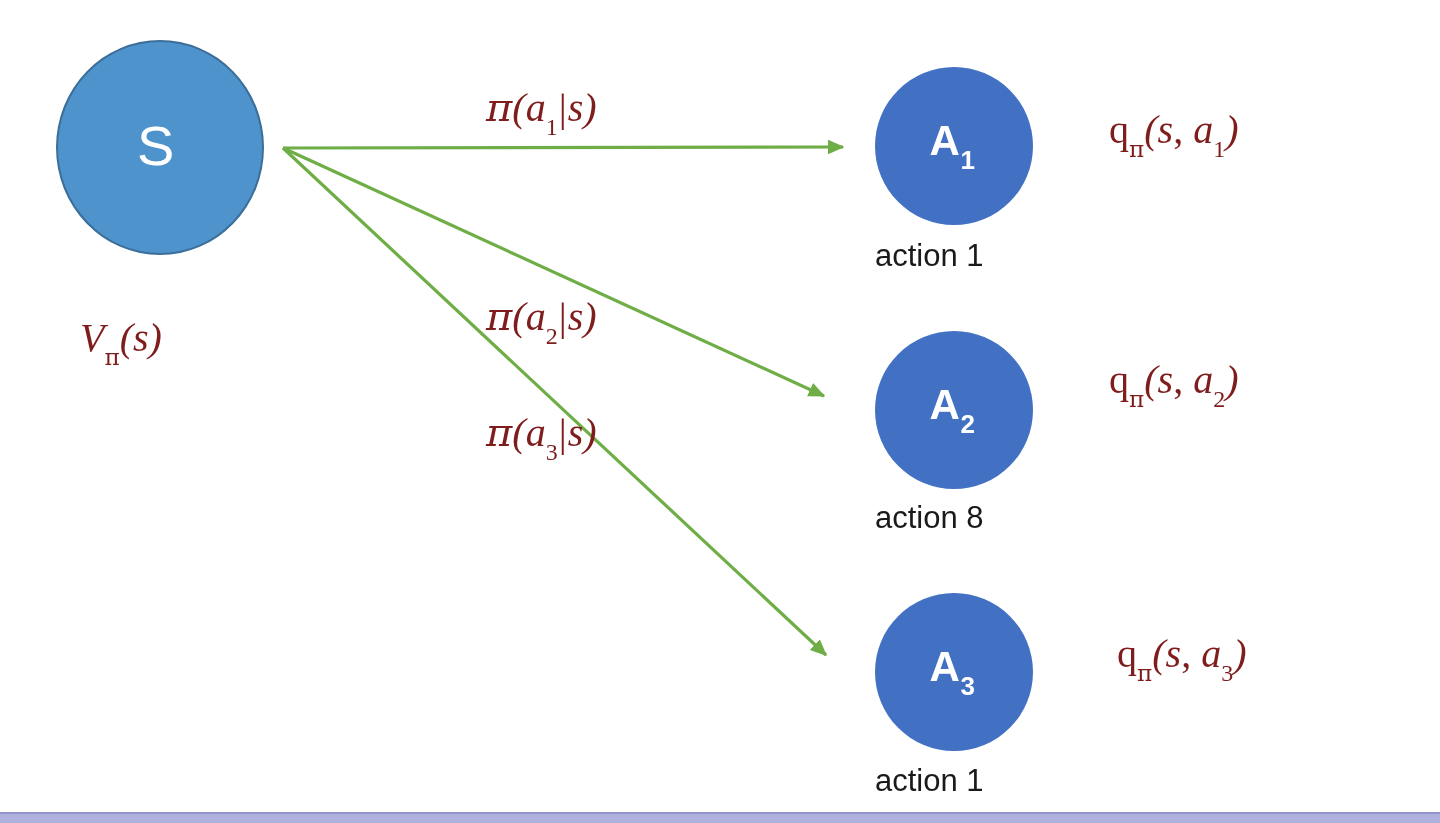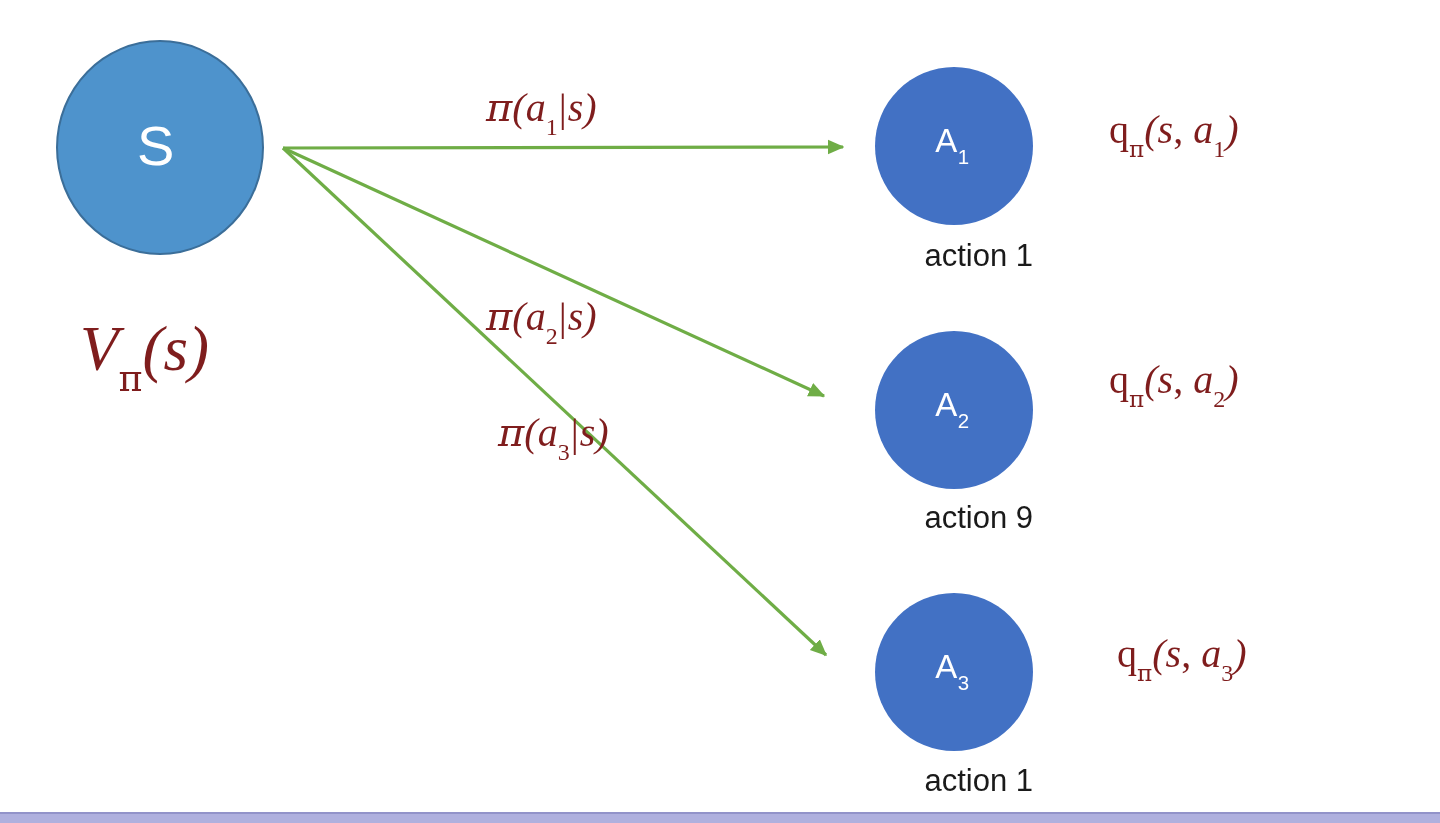--- a/index.html
+++ b/index.html
@@ -54,34 +54,34 @@
     transform: translate(-4px, -2px);
   }
 
   .node-a {
     width: 158px;
     height: 158px;
     background: #4271C4;
     left: 875px;
   }
   .node-a .node-label {
-    font-size: 33px;
-    font-weight: 400;
+    font-size: 42px;
+    font-weight: 700;
     transform: translate(-2px, -2px);
   }
   #node-a1 { top: 67px; }
   #node-a2 { top: 331px; }
   #node-a3 { top: 593px; }
 
   
   .action-caption {
     position: absolute;
     left: 875px;
     width: 158px;
-    text-align: right;
+    text-align: left;
     font-family: "Liberation Sans", sans-serif;
     font-size: 31px;
     color: #1a1a1a;
     white-space: nowrap;
   }
   #caption-1 { top: 238px; }
   #caption-2 { top: 500px; }
   #caption-3 { top: 763px; }
 
   
@@ -114,27 +114,27 @@
   }
   .math .bar {
     font-style: normal;
     padding: 0 1px;
   }
 
   
   .policy-label { font-size: 40px; }
   #policy-1 { left: 486px; top: 87px; }
   #policy-2 { left: 486px; top: 248px; margin-top: 48px; }
-  #policy-3 { left: 486px; top: 412px; margin-left: 12px; }
+  #policy-3 { left: 486px; top: 412px; }
 
   
   #value-label {
     left: 80px;
     top: 318px;
-    font-size: 63px;
+    font-size: 40px;
     text-align: right;
   }
 
   
   .q-label { font-size: 40px; }
   #q-1 { left: 1109px; top: 110px; }
   #q-2 { left: 1109px; top: 360px; }
   #q-3 { left: 1109px; top: 634px; margin-left: 8px; }
 
   
@@ -196,21 +196,21 @@
   </div>
 
   <div id="node-a1" class="node node-a">
     <span class="node-label"><span>A</span><span class="sub">1</span></span>
   </div>
   <div id="caption-1" class="action-caption">action 1</div>
 
   <div id="node-a2" class="node node-a">
     <span class="node-label"><span>A</span><span class="sub">2</span></span>
   </div>
-  <div id="caption-2" class="action-caption">action 9</div>
+  <div id="caption-2" class="action-caption">action 8</div>
 
   <div id="node-a3" class="node node-a">
     <span class="node-label"><span>A</span><span class="sub">3</span></span>
   </div>
   <div id="caption-3" class="action-caption">action 1</div>
 
   <div id="q-1" class="math q-label">
     <span class="up">q</span><span class="pisub">π</span><span class="it">(</span><span class="it">s</span><span class="up">,</span><span class="it">&nbsp;a</span><span class="sub">1</span><span class="it">)</span>
   </div>
 

